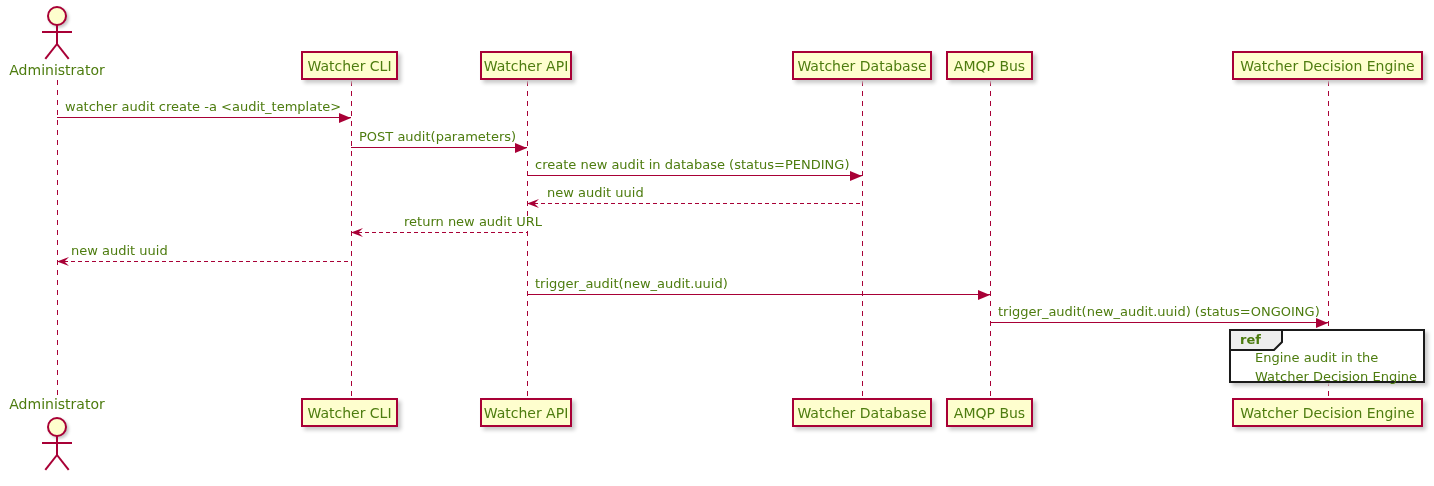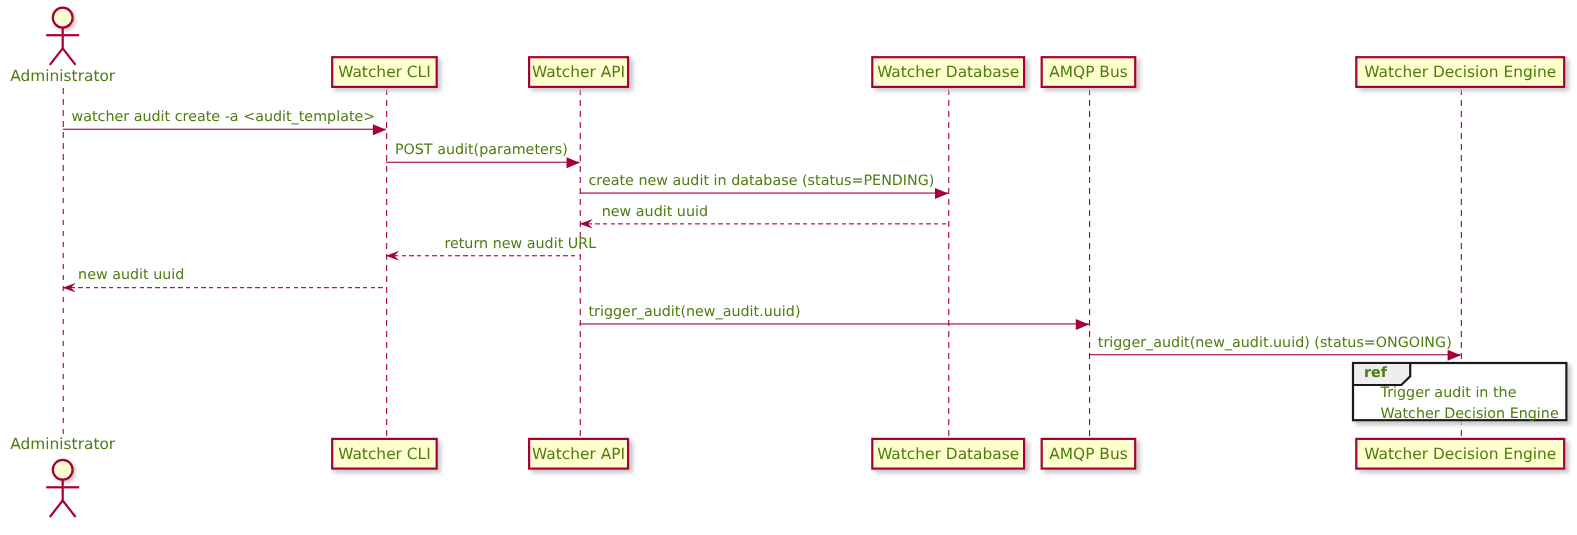--- a/index.html
+++ b/index.html
@@ -171,18 +171,18 @@
     <div class="line"></div>
     <span class="head-right"></span>
   </div>
 
   <div class="refbox" style="left:1229px;top:329px;width:196px;height:54px;">
     <svg class="ref-tab" width="62" height="24">
       <path d="M1,1 H53 V13 L45,21 H1 Z" fill="#EEEEEE" stroke="#1a1a1a" stroke-width="2"></path>
     </svg>
     <div class="ref-tab-label">ref</div>
     <div class="ref-body">
-      <div>Trigger audit in the</div>
+      <div>Engine audit in the</div>
       <div>Watcher Decision Engine</div>
     </div>
   </div>
 
 </div>
 
 </body></html>

